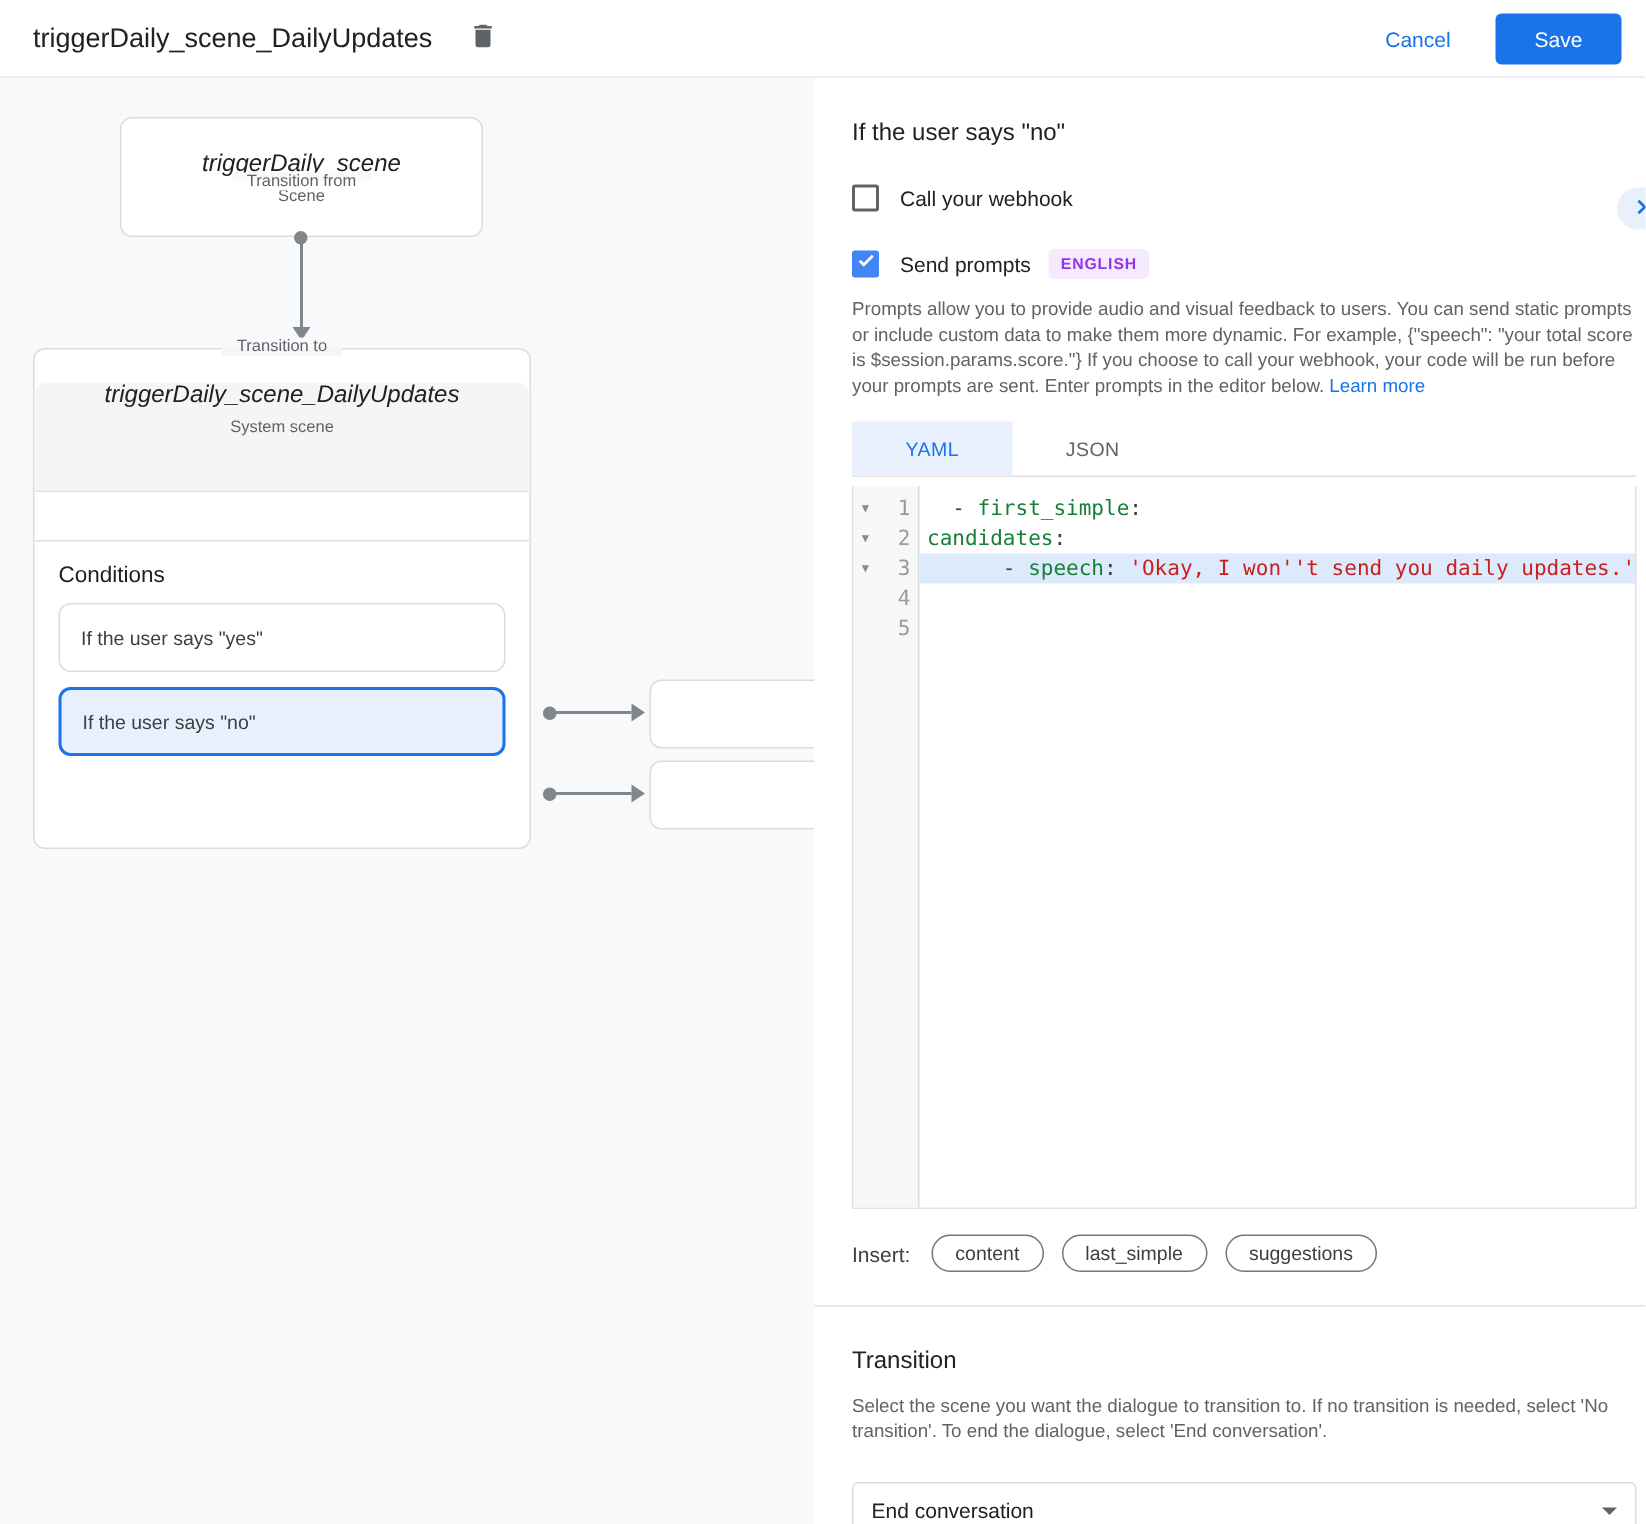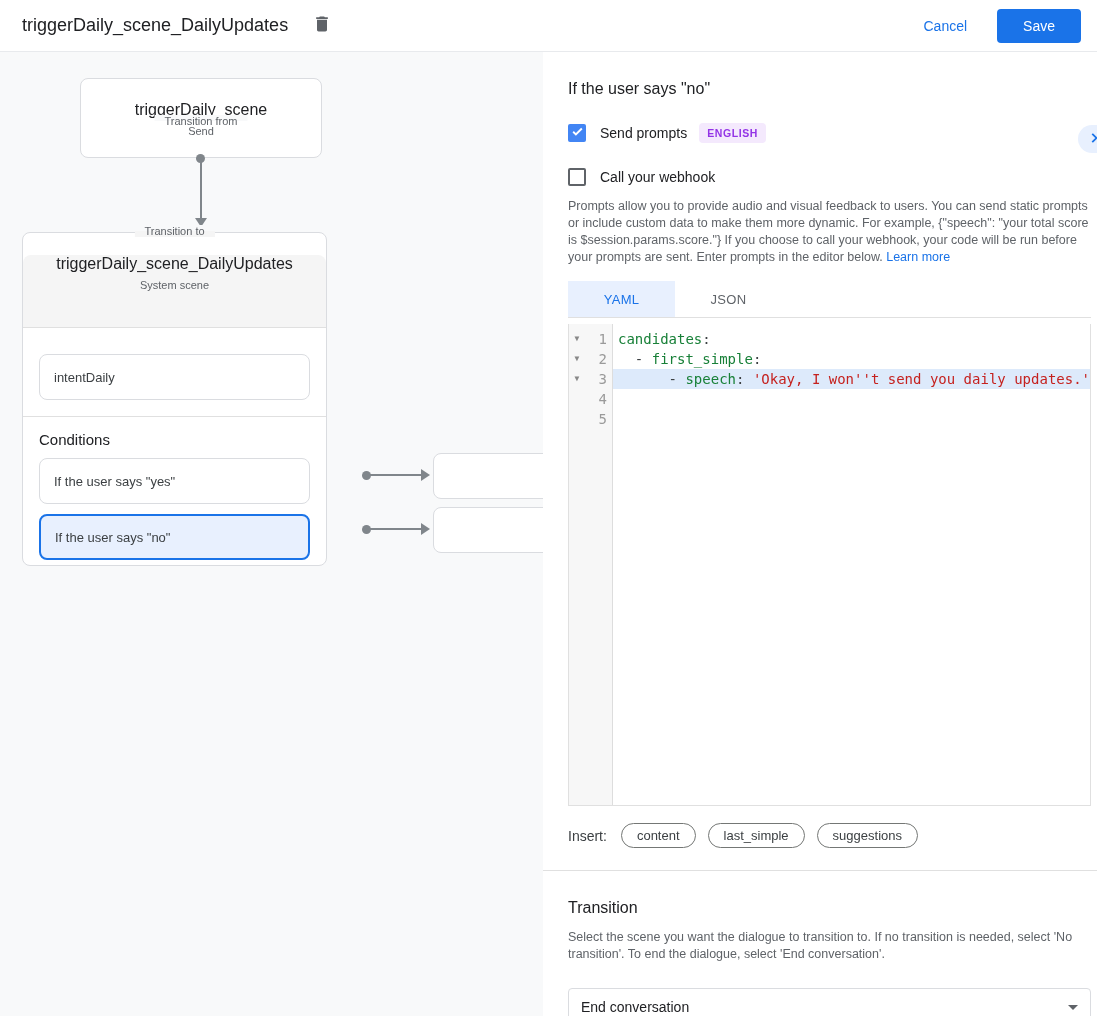--- a/index.html
+++ b/index.html
@@ -22,24 +22,24 @@
   .main { display:flex; height:964px; }
   .canvas { position:relative; width:543px; background:#f8f9fa; overflow:hidden; flex:none; }
   .panel { flex:1; background:#fff; padding:0 17px 0 25px; position:relative; }
 
   
   .flow-box { position:absolute; background:#fff; border:1px solid #dadce0; border-radius:8px; }
   .legend { position:absolute; top:-8px; left:50%; transform:translateX(-50%);
     font-size:11px; color:#5f6368; padding:0 10px; white-space:nowrap; }
   .from-box { left:80px; top:26px; width:242px; height:80px; text-align:center; }
   .from-box .legend { background:linear-gradient(#f8f9fa 50%,#ffffff 50%);margin-top:44px; }
-  .box-title { font-size:16px; color:#202124; margin-top:22px; }
+  .box-title { font-size:16px; color:#202124; margin-top:22px;font-style:italic; }
   .box-sub { font-size:11px; color:#5f6368; margin-top:6px; }
 
-  .to-card { left:22px; top:180px; width:305px; height:334px; }
+  .to-card { left:22px; top:180px; width:332px; height:334px; }
   .to-card .legend { background:linear-gradient(#f8f9fa 50%,#f5f5f5 50%); }
   .to-card-header { background:#f5f5f5; border-bottom:1px solid #e0e0e0;
     border-radius:8px 8px 0 0; height:73px; text-align:center; }
   .section-h { font-size:15px; color:#202124; }
   .card-body { padding:16px; }
   .intent-field { margin-top:10px; height:46px; border:1px solid #dadce0; border-radius:8px;
     background:#fff; display:flex; align-items:center; padding:0 14px; font-size:13px; color:#3c4043; }
   .card-divider { border-top:1px solid #e0e0e0; margin:16px -16px 14px; }
   .cond { margin-top:10px; height:46px; border:1px solid #dadce0; border-radius:8px; background:#fff;
     display:flex; align-items:center; padding:0 14px; font-size:13px; color:#3c4043; cursor:pointer; }
@@ -121,35 +121,34 @@
   <button class="save-btn">Save</button>
 </div>
 
 <div class="main">
 
   <div class="canvas">
 
     <div class="flow-box from-box">
       <span class="legend">Transition from</span>
       <div class="box-title">triggerDaily_scene</div>
-      <div class="box-sub">Send</div>
+      <div class="box-sub">Scene</div>
     </div>
 
     <div class="dot" style="left:196px; top:102px;"></div>
     <div class="vline" style="left:200px; top:108px; height:58px;"></div>
     <div class="arrow-down" style="left:195px; top:166px;"></div>
 
     <div class="flow-box to-card">
       <span class="legend">Transition to</span>
       <div class="to-card-header">
         <div class="box-title">triggerDaily_scene_DailyUpdates</div>
         <div class="box-sub">System scene</div>
       </div>
       <div class="card-body">
-        <div class="intent-field">intentDaily</div>
         <div class="card-divider"></div>
         <div class="section-h">Conditions</div>
         <div class="cond">If the user says "yes"</div>
         <div class="cond selected">If the user says "no"</div>
       </div>
     </div>
 
     <div class="dot" style="left:362px; top:419px;"></div>
     <div class="hline" style="left:369px; top:422px; width:52px;"></div>
     <div class="arrow-right" style="left:421px; top:417px;"></div>
@@ -165,39 +164,39 @@
     <button class="collapse-btn">
       <span>
         <svg width="22" height="22" viewBox="0 0 24 24" fill="#1a73e8">
             <path d="M9.7 6.7l-1.4 1.4 4 3.9-4 3.9 1.4 1.4 5.4-5.3z"></path>
           </svg>
       </span>
     </button>
 
     <div class="panel-title-row">
       <span class="panel-title">If the user says "no"</span>
+    </div>
+
+    <div class="check-row">
+      <span class="checkbox"></span>
+      <span class="check-label">Call your webhook</span>
     </div>
 
     <div class="check-row">
       <span class="checkbox checked">
         <span>
           <svg width="13" height="13" viewBox="0 0 24 24" fill="none" stroke="#fff" stroke-width="3.4">
               <path d="M4 12.5l5 5L20 6.5"></path>
             </svg>
         </span>
       </span>
       <span class="check-label">Send prompts</span>
       <span class="lang-badge">ENGLISH</span>
     </div>
 
-    <div class="check-row">
-      <span class="checkbox"></span>
-      <span class="check-label">Call your webhook</span>
-    </div>
-
     <div class="desc"><span>Prompts allow you to provide audio and visual feedback to users. You can send static prompts or include custom data to make them more dynamic. For example, {"speech": "your total score is $session.params.score."} If you choose to call your webhook, your code will be run before your prompts are sent. Enter prompts in the editor below. </span><a class="link">Learn more</a></div>
 
     <div class="tabs">
       <div class="tab active">YAML</div>
       <div class="tab">JSON</div>
     </div>
 
     <div class="editor">
       <div class="gutter" id="gutter">
           <div class="gutter-row">
@@ -215,22 +214,22 @@
           <div class="gutter-row">
             <span class="fold"></span>
             <span class="lnum">4</span>
           </div>
           <div class="gutter-row">
             <span class="fold"></span>
             <span class="lnum">5</span>
           </div>
         </div>
       <div class="code-area" id="code-area">
+          <div class="code-line"><span class="tok-plain">  - </span><span class="tok-key">first_simple</span><span class="tok-plain">:</span></div>
           <div class="code-line"><span class="tok-key">candidates</span><span class="tok-plain">:</span></div>
-          <div class="code-line"><span class="tok-plain">  - </span><span class="tok-key">first_simple</span><span class="tok-plain">:</span></div>
           <div class="code-line hl"><span class="tok-plain">      - </span><span class="tok-key">speech</span><span class="tok-plain">: </span><span class="tok-string">'Okay, I won''t send you daily updates.'</span></div>
           <div class="code-line"></div>
         </div>
     </div>
 
     <div class="insert-row">
       <span class="insert-label">Insert:</span>
       <button class="chip">content</button>
       <button class="chip">last_simple</button>
       <button class="chip">suggestions</button>

